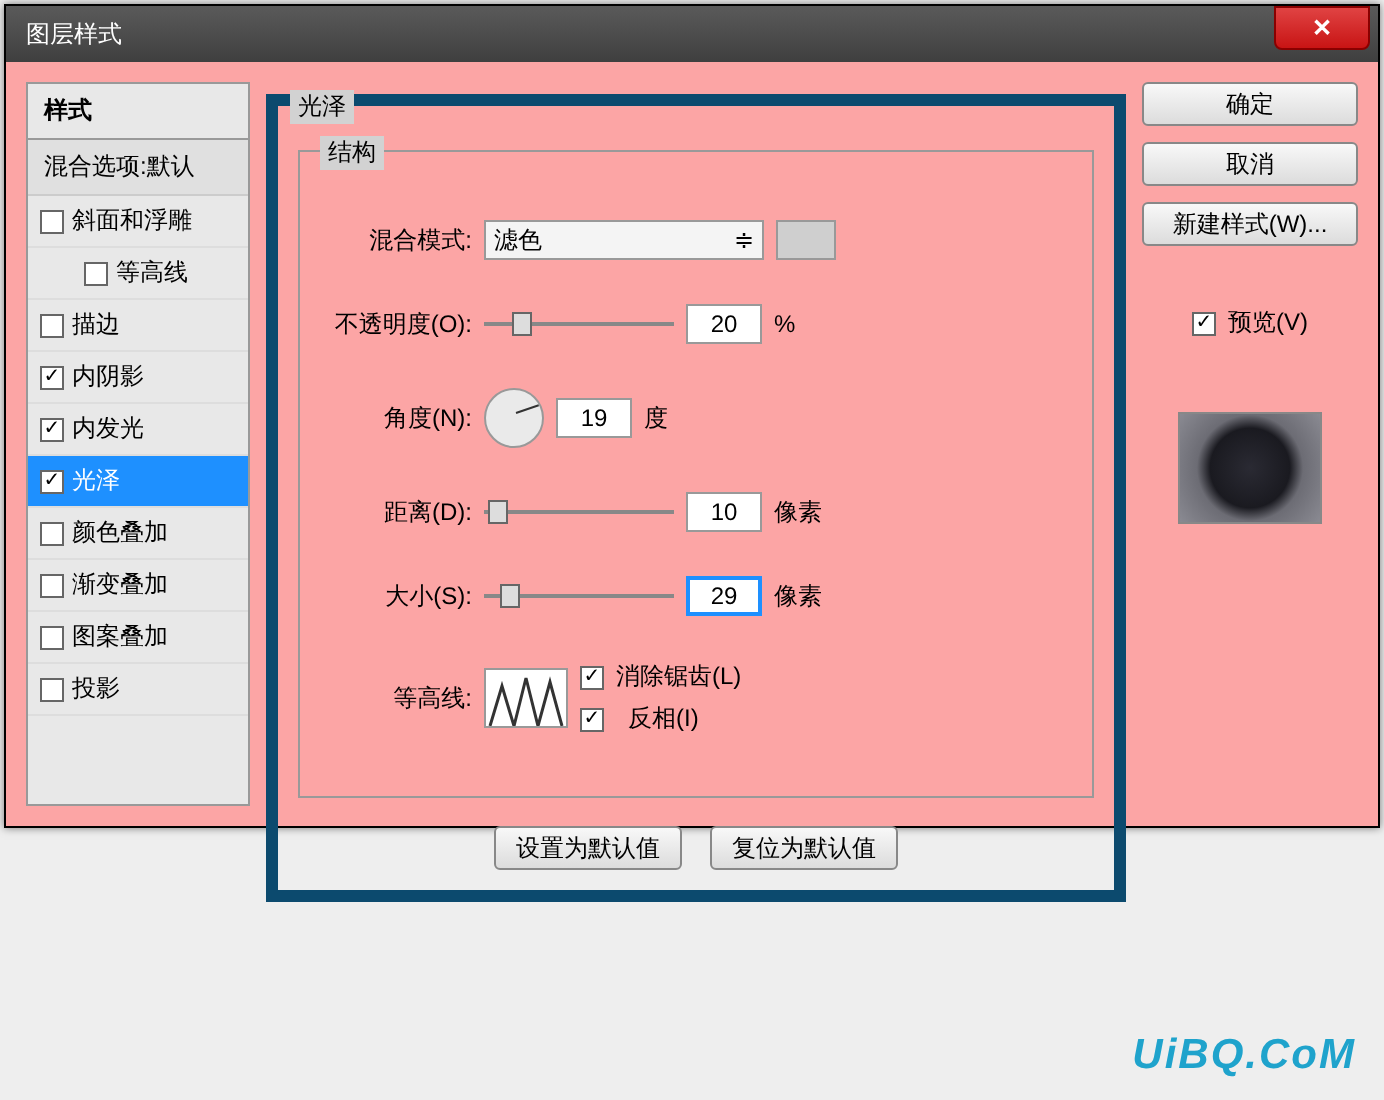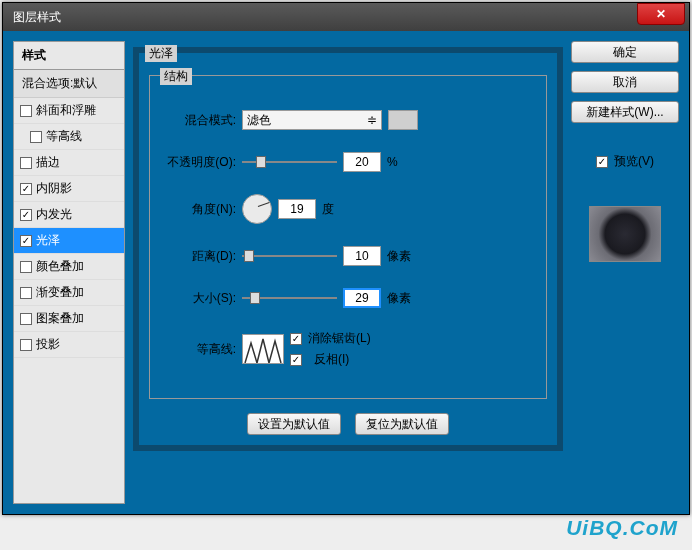--- a/index.html
+++ b/index.html
@@ -1,25 +1,25 @@
 <!DOCTYPE html>
 <html><head>
 <meta charset="utf-8">
 <style>
 * { box-sizing: border-box; margin: 0; padding: 0; font-family: "Microsoft YaHei", SimSun, sans-serif; font-size: 12px; }
 body { background: #eee; width: 692px; height: 550px; position: relative; }
-.window { width: 688px; height: 513px; margin: 2px; background: #0369a1; border: 1px solid #000; box-shadow: 0 0 4px rgba(0,0,0,0.5); }
+.window { width: 688px; height: 412px; margin: 2px; background: #fca5a5; border: 1px solid #000; box-shadow: 0 0 4px rgba(0,0,0,0.5); }
 .titlebar { height: 28px; background: linear-gradient(#5a5a5a,#3f3f3f); display: flex; align-items: center; justify-content: space-between; padding-left: 10px; color: #fff; }
 .close-btn { width: 48px; height: 22px; background: linear-gradient(#e04343,#c81414); border: 1px solid #8a0000; border-radius: 0 0 4px 4px; display: flex; align-items: center; justify-content: center; margin-right: 4px; margin-top: -6px; color: #fff; font-size: 13px; font-weight: bold; cursor: pointer; }
 .content { display: flex; height: calc(100% - 28px); padding: 10px; gap: 8px; }
 .sidebar { width: 112px; border: 1px solid #999; background: #e8e8e8; }
 .sidebar-head { padding: 5px 8px; border-bottom: 1px solid #999; background: #e8e8e8; font-weight: bold; }
 .sidebar-sub { padding: 5px 8px; border-bottom: 1px solid #ccc; background: #e0e0e0; }
 .style-item { padding: 4px 6px; display: flex; align-items: center; gap: 4px; cursor: pointer; border-bottom: 1px solid #ddd; }
-.style-item.indent { padding-left: 16px; text-align: right; }
+.style-item.indent { padding-left: 28px; text-align: right; }
 .style-item.selected { background: #1e90ff; color: #fff; }
 .cb { width: 12px; height: 12px; border: 1px solid #666; background: #fff; display: inline-flex; align-items: center; justify-content: center; font-size: 10px; line-height: 1; }
 .cb.checked::after { content: "✓"; color: #000; }
 .main { flex: 1; position: relative; }
 .group-title { position: absolute; top: -2px; left: 12px; background: #d2d2d2; padding: 0 4px; }
 .group-box { border: 6px solid #0c4a6e; margin-top: 6px; padding: 12px 10px 10px 10px; }
 .struct-box { border: 1px solid #999; margin-top: 10px; padding: 12px 8px 8px 8px; position: relative; }
 .struct-title { position: absolute; top: -8px; left: 10px; background: #d2d2d2; padding: 0 4px; }
 .row { display: flex; align-items: center; margin: 22px 0; gap: 6px; }
 .label { width: 78px; text-align: right; }

